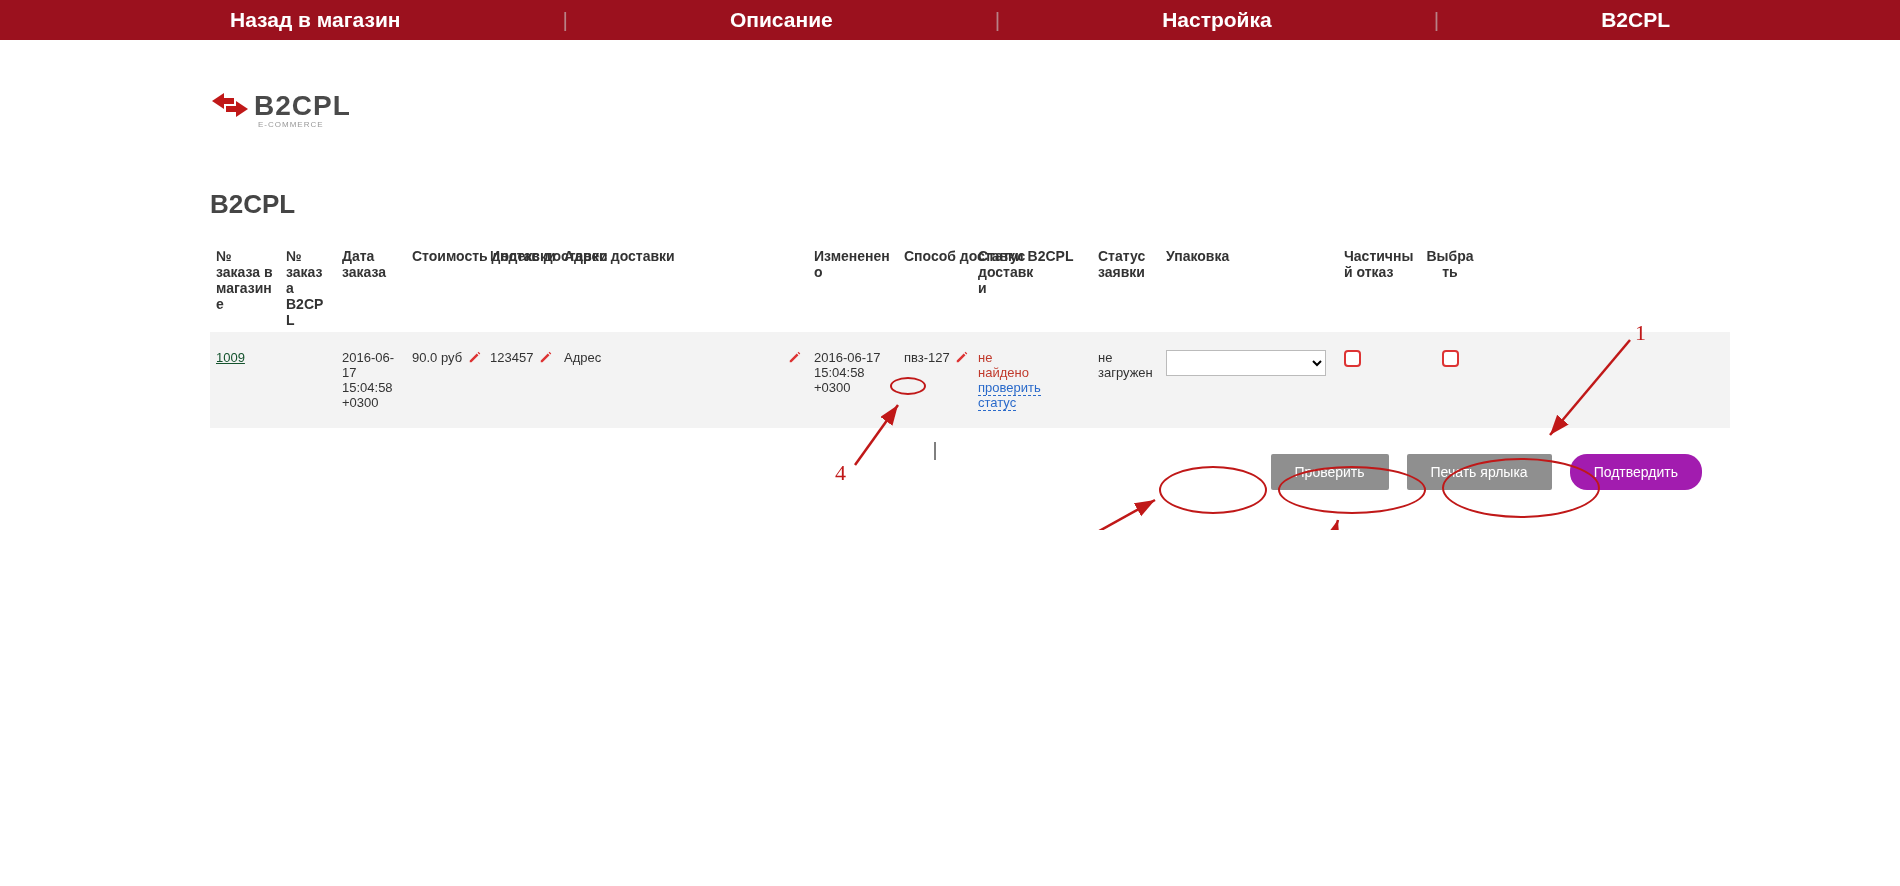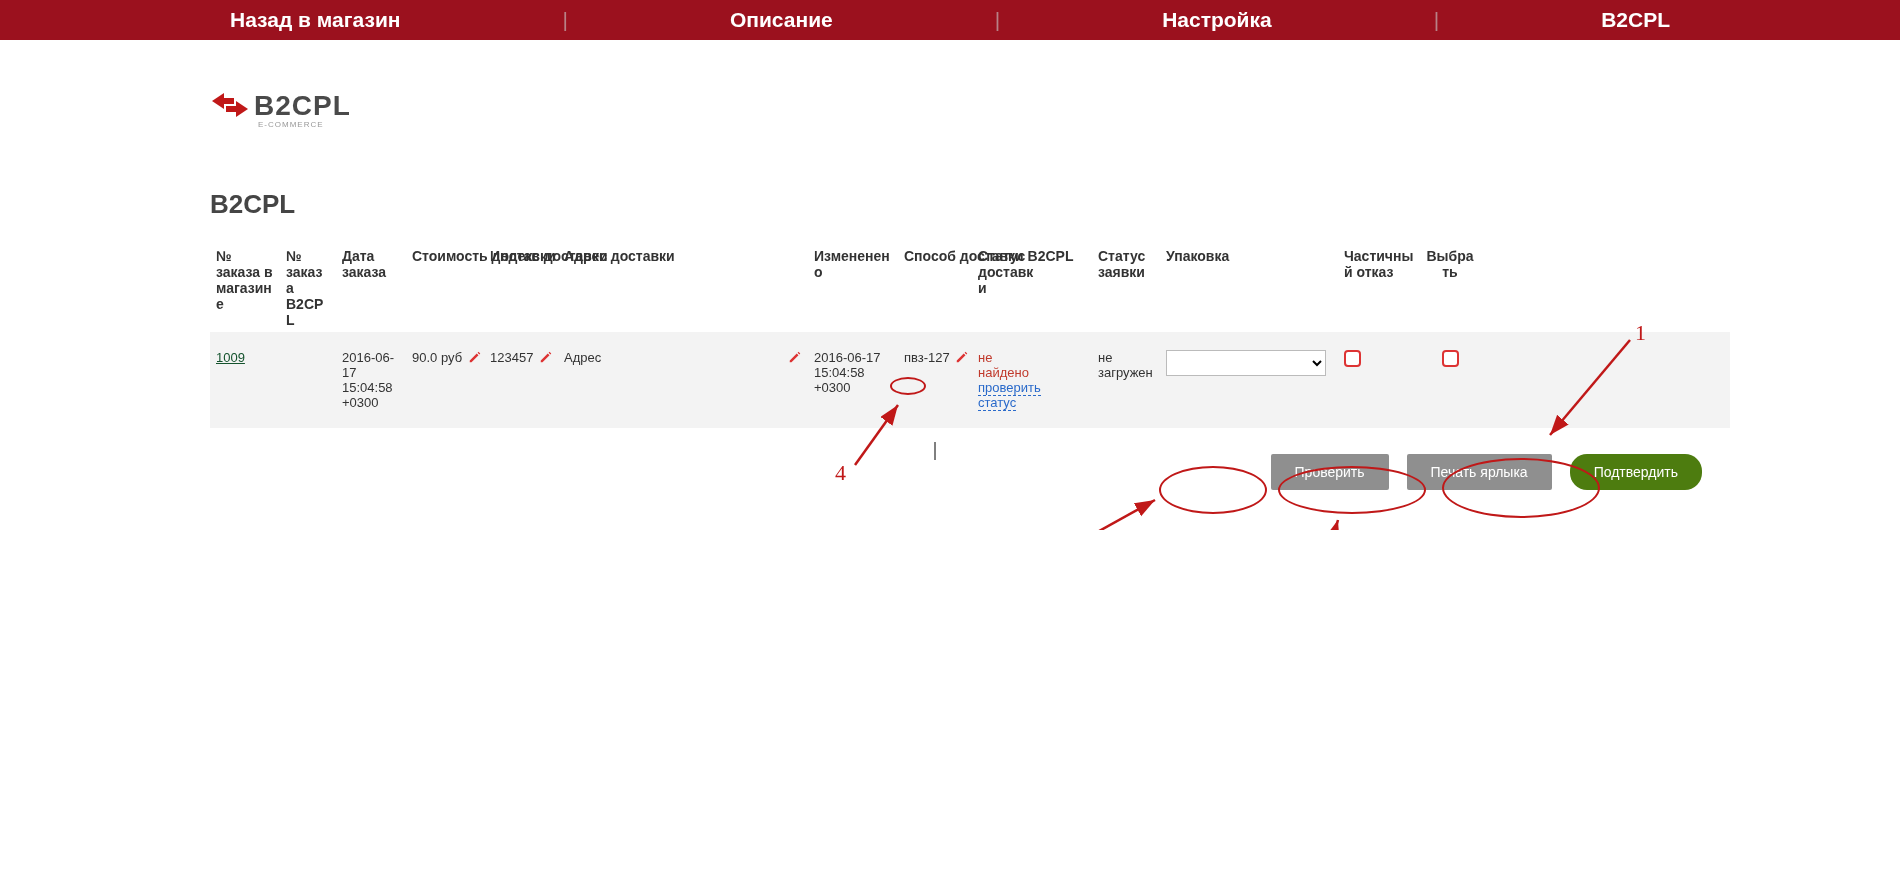--- a/index.html
+++ b/index.html
@@ -55,21 +55,21 @@
   select { width: 160px; height: 26px; border: 1px solid #bbb; background: #fff; font-size: 13px; }
   .chk { display: inline-block; width: 17px; height: 17px; border: 2px solid #d33; border-radius: 4px; background: #fff; cursor: pointer; }
   
   .pencil { display: inline-block; vertical-align: middle; margin-left: 2px; }
   .pencil svg { width: 14px; height: 14px; }
   
   
   .actions { display: flex; justify-content: flex-end; gap: 18px; margin-top: 26px; padding-right: 28px; }
   .btn { padding: 10px 24px; border: none; border-radius: 2px; color: #fff; font-size: 14px; cursor: pointer; }
   .btn-grey { background: #8f8f8f; }
-  .btn-red { background: #4d7c0f; border-radius: 17px; }
+  .btn-red { background: #a21caf; border-radius: 17px; }
   
   
   .anno { position: absolute; pointer-events: none; }
   .anno-num { font-size: 22px; color: #c01818; font-weight: normal; font-family: 'Times New Roman', serif; }
   .ellipse { border: 2px solid #c01818; border-radius: 50%; position: absolute; }
 </style>
 </head>
 <body>
 
 <div class="topnav">

